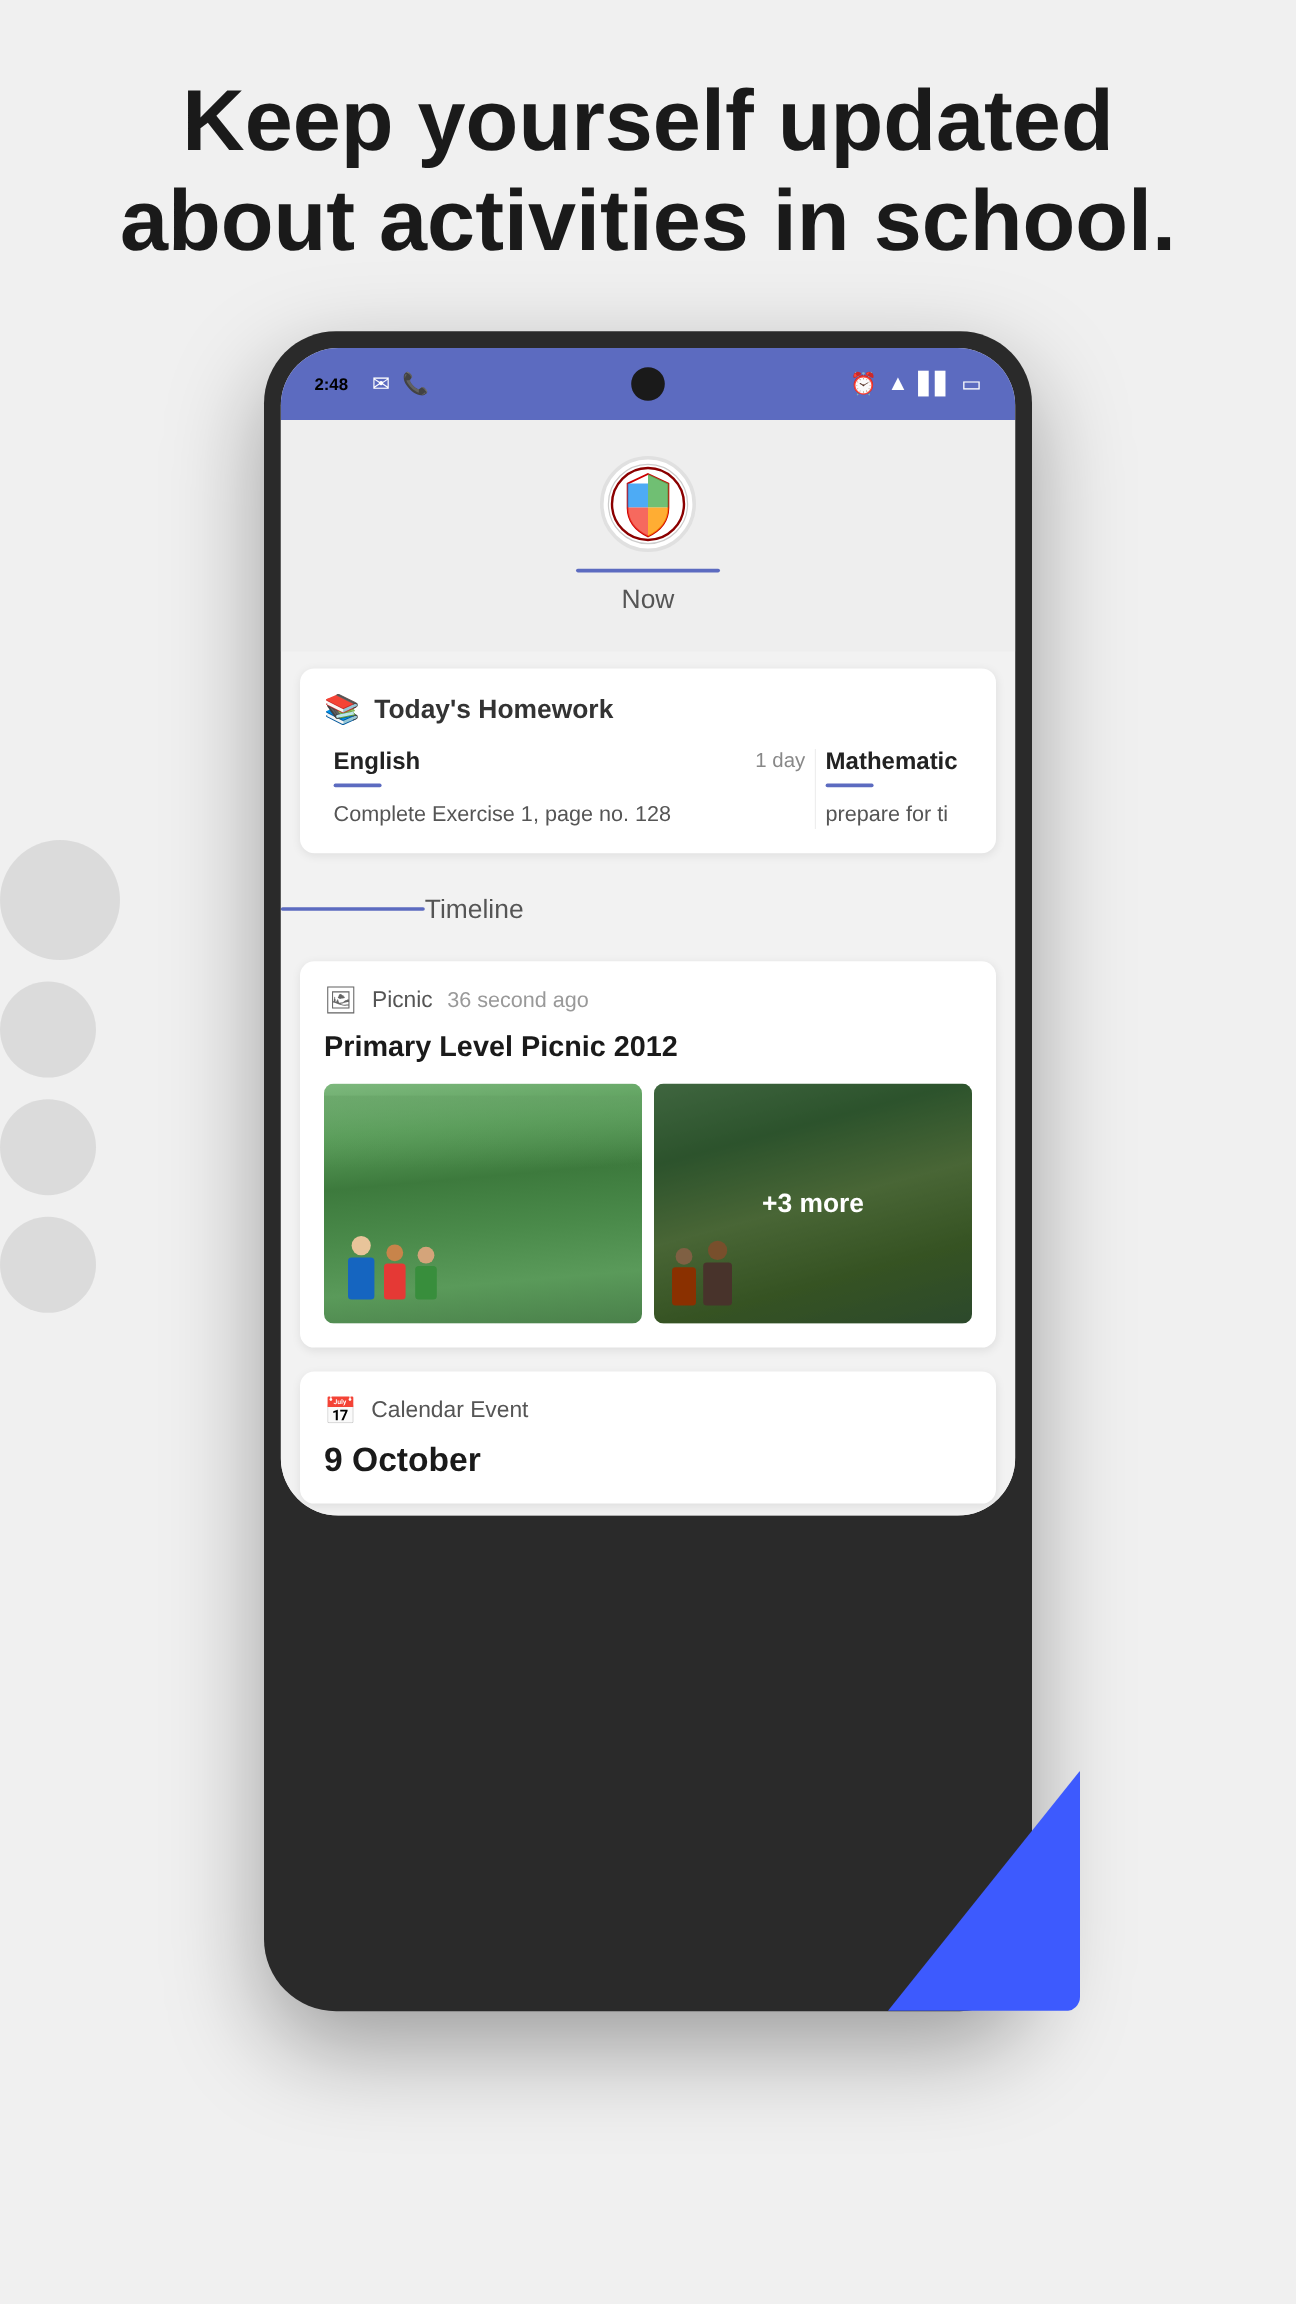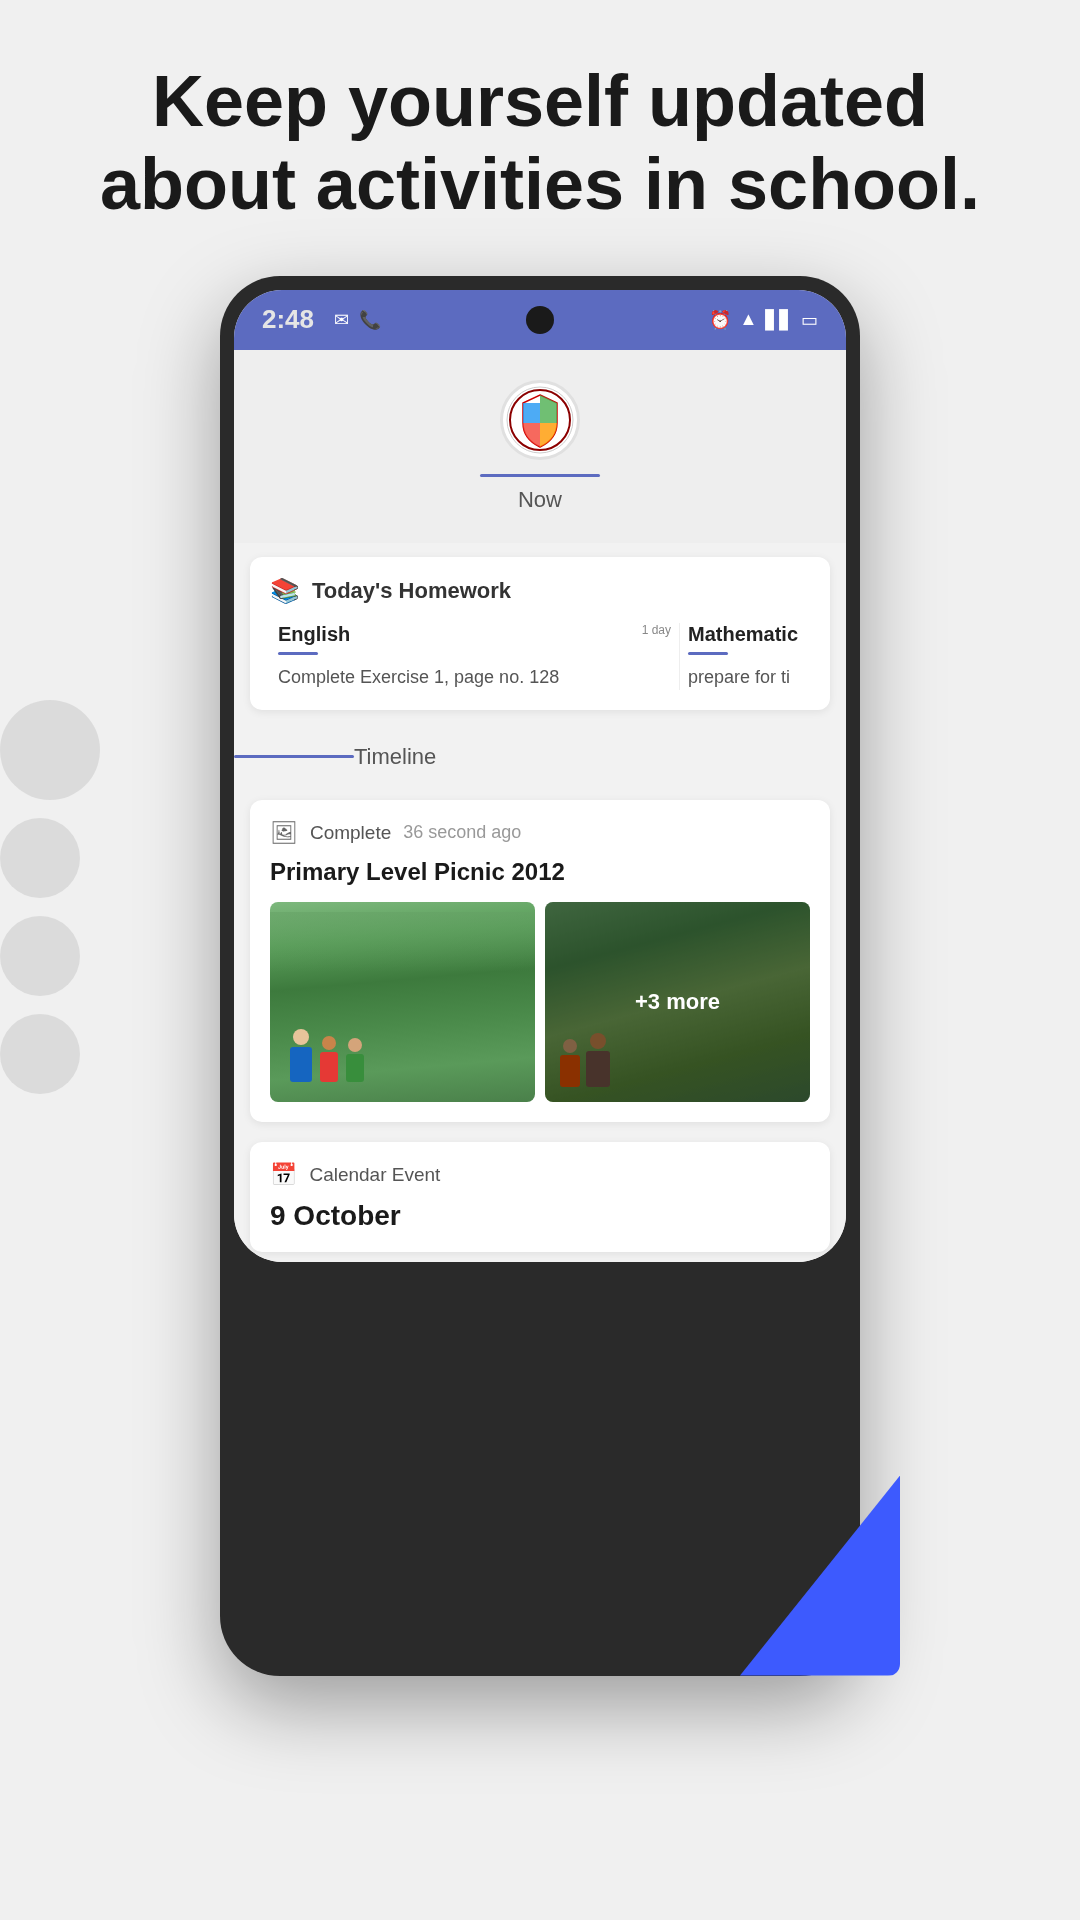--- a/index.html
+++ b/index.html
@@ -55,22 +55,22 @@
       background: #5c6bc0;
       height: 60px;
       display: flex;
       align-items: center;
       justify-content: space-between;
       padding: 0 28px;
       position: relative;
     }
 
     .status-time {
-      color: #e5e5e5;
-      font-size: 26px;
+      color: #000000;
+      font-size: 14px;
       font-weight: 600;
     }
 
     .status-icons-left {
       display: flex;
       align-items: center;
       gap: 10px;
       margin-left: 10px;
     }
 
@@ -203,21 +203,21 @@
 
     .subject-underline {
       width: 40px;
       height: 3px;
       background: #5c6bc0;
       border-radius: 2px;
       margin-bottom: 10px;
     }
 
     .subject-due {
-      font-size: 12px;
+      font-size: 17px;
       color: #888;
     }
 
     .subject-task {
       font-size: 18px;
       color: #555;
       line-height: 1.4;
     }
 
     
@@ -448,21 +448,21 @@
       </div>
 
       <div class="timeline-section">
         <div class="timeline-indicator"></div>
         <span class="timeline-label">Timeline</span>
       </div>
 
       <div class="gallery-card">
         <div class="card-meta">
           <span class="card-meta-icon">🖼</span>
-          <span class="card-meta-label">Complete</span>
+          <span class="card-meta-label">Picnic</span>
           <span class="card-meta-time">36 second ago</span>
         </div>
         <div class="card-title">Primary Level Picnic 2012</div>
         <div class="gallery-grid">
 
           <div class="gallery-img">
             <div style="width:100%;height:100%;background:linear-gradient(175deg,#7db87d 0%,#5a9e5a 20%,#3d7a3d 40%,#4a8a4a 60%,#5a9a5a 80%,#4a804a 100%);position:relative;">
 
               <div style="position:absolute;bottom:20px;left:20px;display:flex;gap:8px;align-items:flex-end;">
                 <div style="display:flex;flex-direction:column;align-items:center;gap:2px;">

